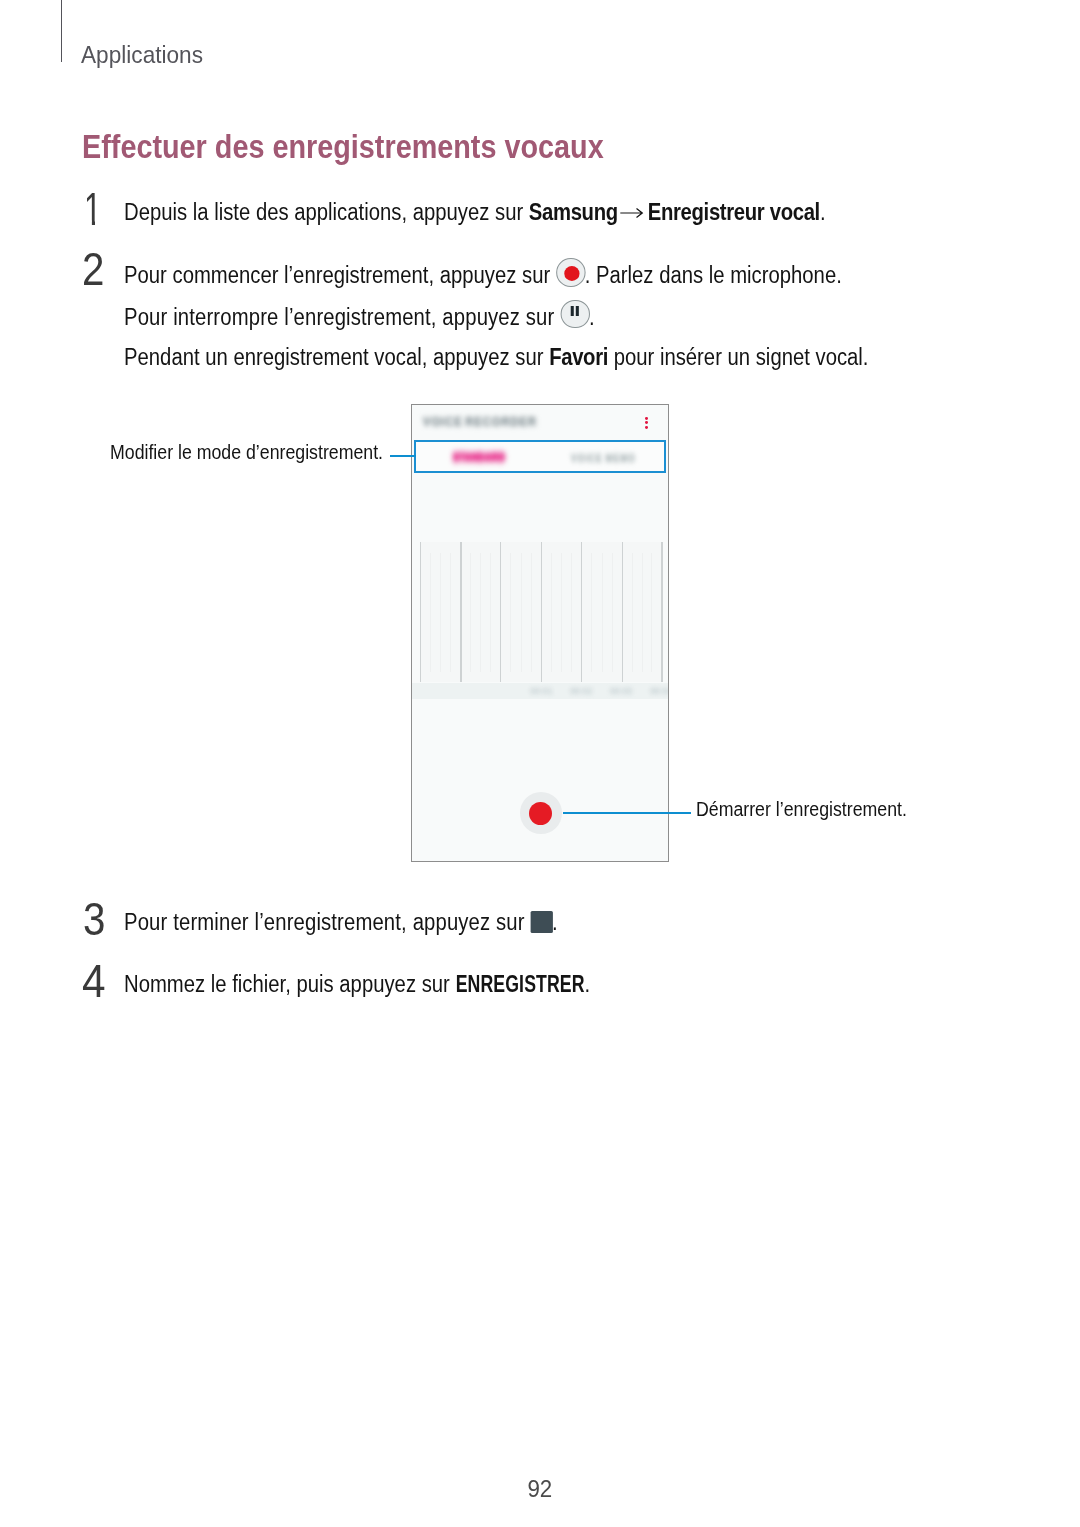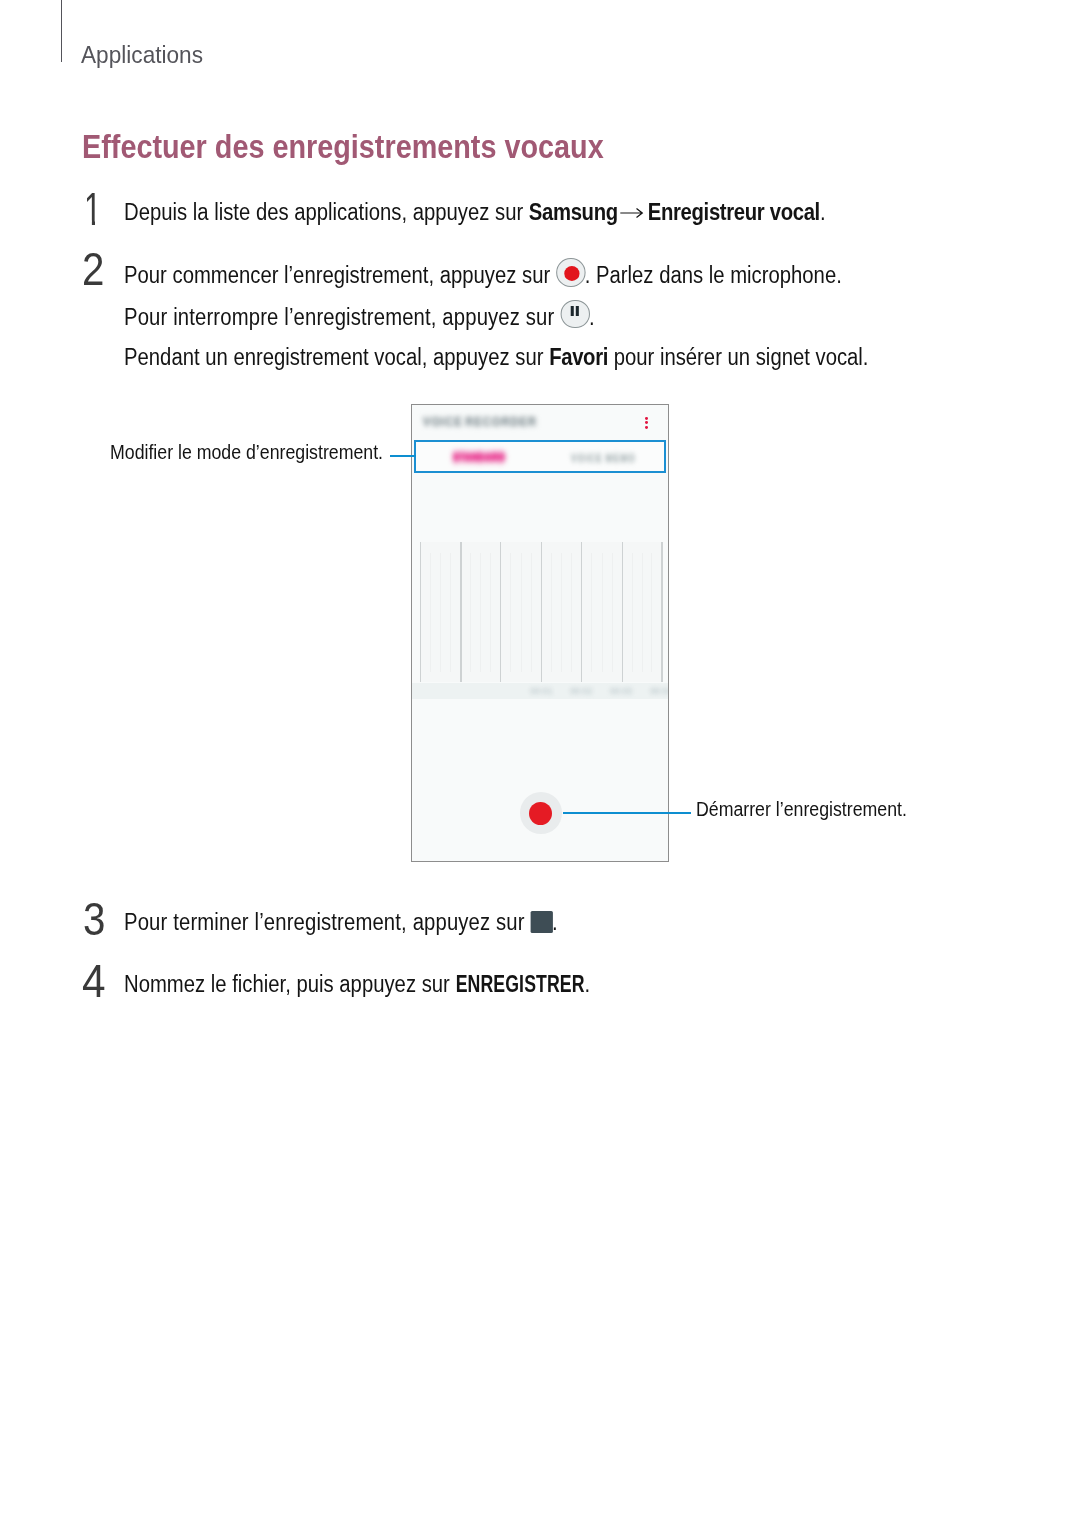--- a/index.html
+++ b/index.html
@@ -166,13 +166,14 @@
   <div class="stepnum" style="left:83px;top:896px;transform:scaleX(.875)">3</div>
   <div class="steptxt" style="top:902px">
     <div class="t2"><span>Pour terminer l’enregistrement, appuyez sur </span><span class="ic ic-stop"><span class="g"></span></span><span>.</span></div>
   </div>
 
   <div class="stepnum" style="left:82px;top:958px;transform:scaleX(.92)">4</div>
   <div class="steptxt" style="top:964px">
     <div><span>Nommez le fichier, puis appuyez sur </span><b class="caps">ENREGISTRER</b><span>.</span></div>
   </div>
 
+  <div class="pgnum"><span>92</span></div>
 </div>
 
 </body></html>

